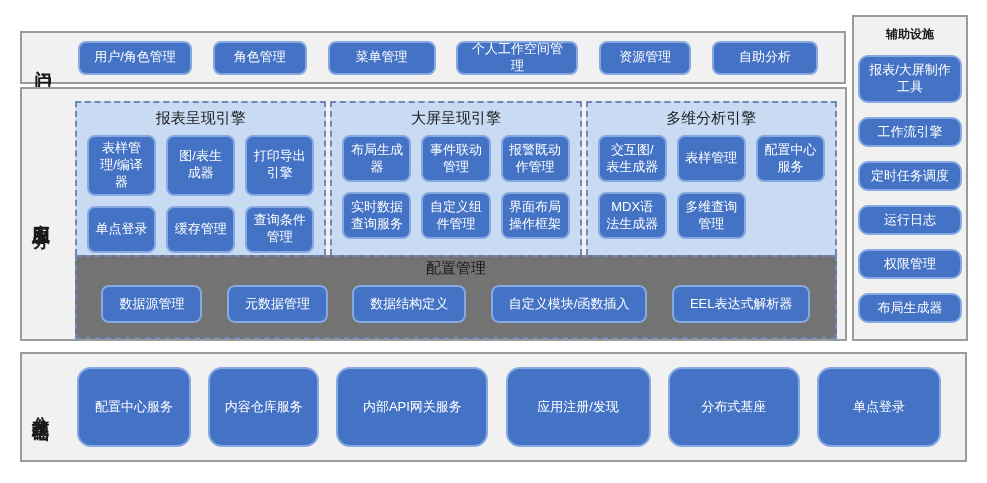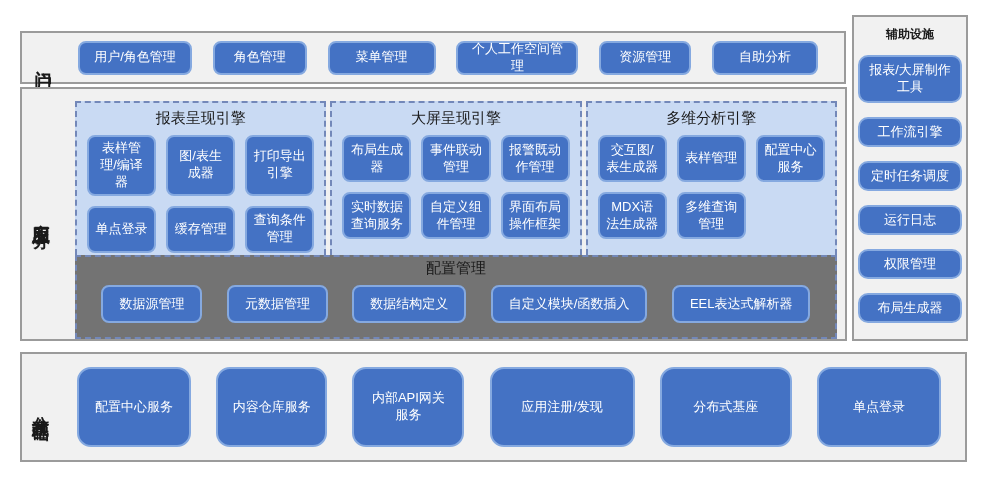--- a/index.html
+++ b/index.html
@@ -50,21 +50,21 @@
   .aux{left:852px;top:15px;width:116px;height:326px;}
   .aux-title{font-weight:bold;font-size:12px;color:#1a1a1a;text-align:center;margin-top:9px;}
   .aux-items{display:flex;flex-direction:column;align-items:center;gap:14px;margin-top:12px;border-radius:30px;}
   .aux-items .chip{width:104px;min-height:30px;border-radius:10px;padding:3px 6px;}
   .aux-items .chip.tall{min-height:48px;}
   
   .found{left:20px;top:352px;width:947px;height:110px;display:flex;align-items:center;}
   .found .vlabel{margin-left:10px;font-size:17px;}
   .found-items{flex:1;display:flex;justify-content:space-between;align-items:center;margin:0 24px 0 28px;}
   .found-items .chip{height:80px;border-radius:14px;padding:17px 14px;}
-  .fw0{width:114px}.fw1{width:111px}.fw2{width:112px}.fw3{width:145px}.fw4{width:132px}.fw5{width:124px}
+  .fw0{width:114px}.fw1{width:111px}.fw2{width:152px}.fw3{width:145px}.fw4{width:132px}.fw5{width:124px}
 </style>
 </head>
 <body>
 
 <div class="canvas">
 
   <div class="box portal">
     <div class="vlabel">门户</div>
     <div class="portal-items">
       <div class="chip pw0">用户/角色管理</div>

